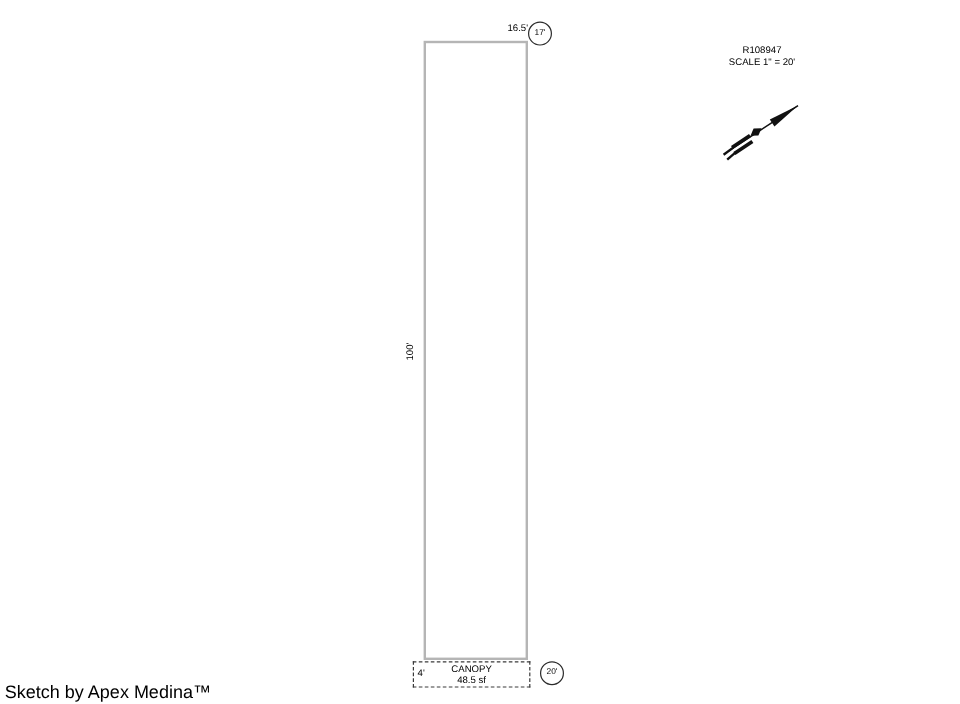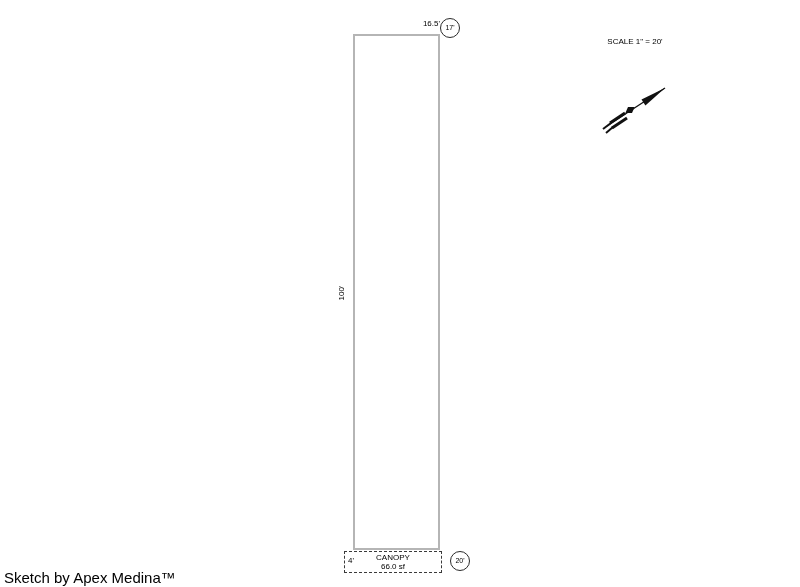--- a/index.html
+++ b/index.html
@@ -118,20 +118,21 @@
     font-size: 15px;
     color: #000000;
   }
 </style>
 </head>
 <body>
 
 <div class="sheet">
 
   <div class="header-block">
+    <div>R108947</div>
     <div>SCALE 1" = 20'</div>
   </div>
 
   <svg class="north-arrow" viewBox="0 0 75 55" xmlns="http://www.w3.org/2000/svg">
     <line x1="10" y1="44" x2="68" y2="6" stroke="#111111" stroke-width="1.3"></line>
 
     <polygon points="68,6 48.4,23.4 44.5,17.6" fill="#111111"></polygon>
 
     <polygon points="37.6,24.9 35.0,30.9 28.4,31.1 31.0,25.1" fill="#111111"></polygon>
 
@@ -148,21 +149,21 @@
 
   <div class="dim-left">100'</div>
 
   <div class="corner-circle circle-17">17'</div>
 
 
   <div class="canopy-rect"></div>
 
   <div class="canopy-label">
     <div>CANOPY</div>
-    <div>66.0 sf</div>
+    <div>48.5 sf</div>
   </div>
 
   <div class="canopy-depth">4'</div>
 
   <div class="corner-circle circle-20">20'</div>
 
   <div class="footer-credit">Sketch by Apex Medina™</div>
 
 </div>
 

